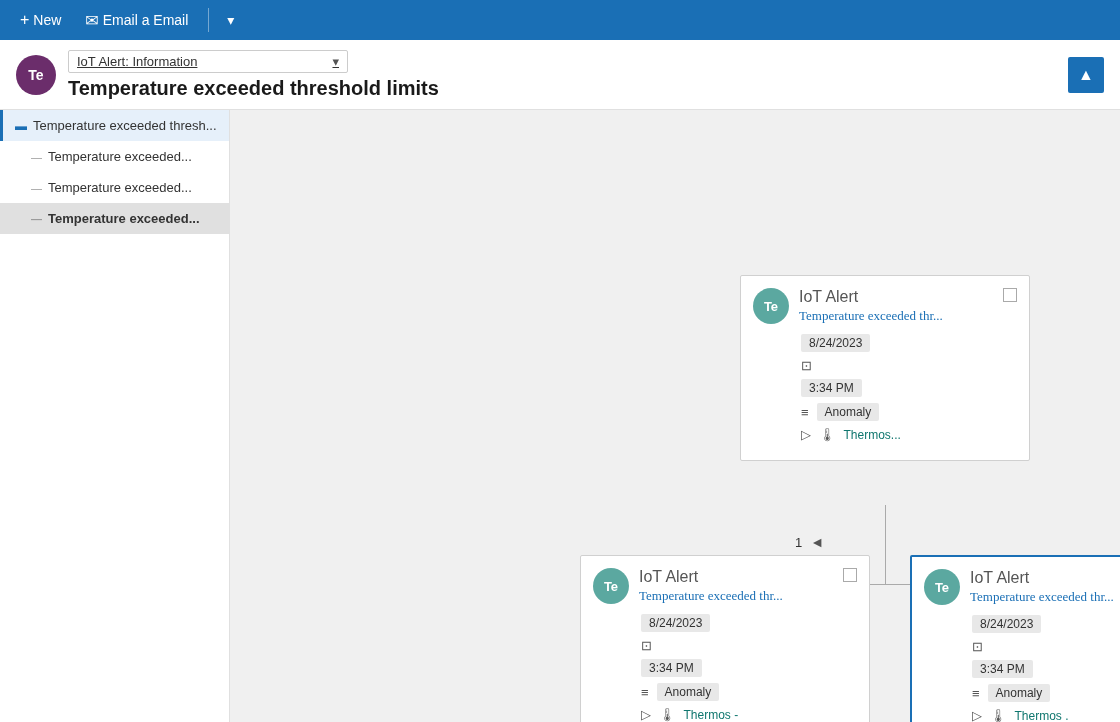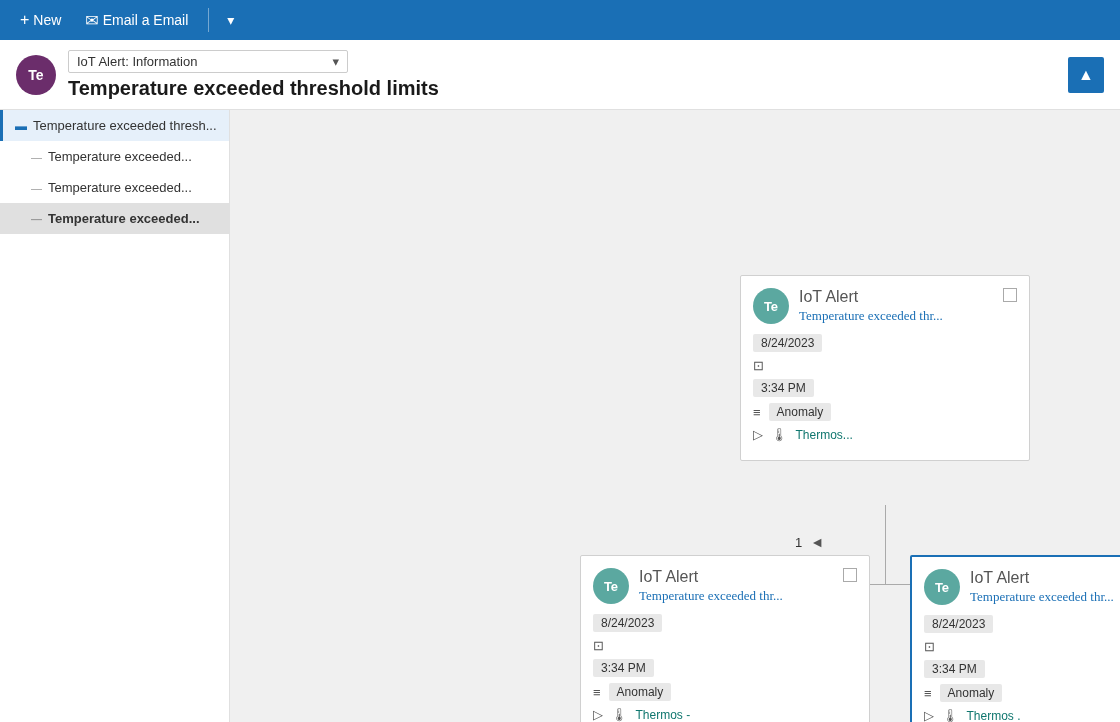--- a/index.html
+++ b/index.html
@@ -70,20 +70,21 @@
       align-items: center;
       gap: 6px;
       font-size: 13px;
       color: #333;
       border: 1px solid #ccc;
       border-radius: 2px;
       padding: 3px 8px;
       width: 280px;
       cursor: pointer;
       background: white;
+      text-decoration: underline;
     }
     .header-dropdown-arrow { margin-left: auto; color: #555; }
     .header-title {
       font-size: 20px;
       font-weight: 600;
       color: #1a1a1a;
     }
     .header-collapse-btn {
       position: absolute;
       right: 16px;
@@ -209,20 +210,21 @@
       flex-shrink: 0;
       cursor: pointer;
     }
     .card-row {
       display: flex;
       align-items: center;
       gap: 8px;
       margin-bottom: 6px;
       font-size: 12px;
       color: #333;
+      margin-left: 48px;
     }
     .card-badge {
       background: #e8e8e8;
       border-radius: 2px;
       padding: 2px 8px;
       font-size: 12px;
       color: #333;
     }
     .card-icon { color: #555; font-size: 13px; }
     .card-link {

